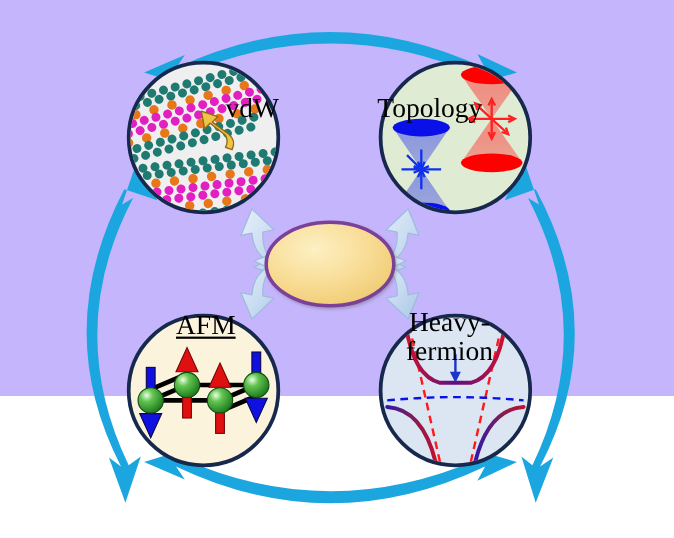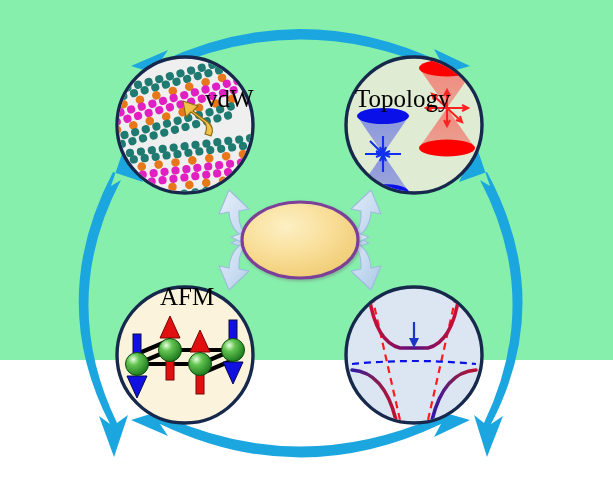--- a/index.html
+++ b/index.html
@@ -1,24 +1,24 @@
 <!DOCTYPE html>
 <html><head>
 <meta charset="utf-8">
 <style>
   html,body{margin:0;padding:0;background:#ffffff;}
   body{width:613px;height:489px;overflow:hidden;
        font-family:"Liberation Serif", serif;}
-  #stage{position:relative;width:613px;height:360px;background:#86efac;}
+  #stage{position:relative;width:613px;height:360px;background:#c4b5fd;}
   #stage svg.layer{position:absolute;left:0;top:0;width:613px;height:489px;}
   .lbl{position:absolute;font-family:"Liberation Serif",serif;color:#000;
        white-space:nowrap;line-height:1.02;}
   #vdw-label{left:205px;top:86px;font-size:25px;}
-  #topology-label{left:343px;top:86px;font-size:25px;margin-left:12px;}
-  #afm-label{left:160px;top:284px;font-size:25px;}
+  #topology-label{left:343px;top:86px;font-size:25px;}
+  #afm-label{left:160px;top:284px;font-size:25px;text-decoration:underline;}
   #hf-label{left:369px;top:281px;font-size:25px;text-align:center;}
   #center-label{left:250px;top:220px;font-size:30px;}
   #center-label sub{font-size:20px;}
 </style>
 </head>
 <body>
 
 <div id="stage">
 
   <svg class="layer" viewBox="0 0 613 489">
@@ -464,15 +464,19 @@
       <ellipse cx="300" cy="240" rx="58" ry="38" fill="url(#gCenter)" stroke="#7B3F98" stroke-width="3.2" filter="url(#softShadow)"></ellipse>
     </g>
   </svg>
 
   <div class="lbl" id="vdw-label">vdW</div>
 
   <div class="lbl" id="topology-label">Topology</div>
 
   <div class="lbl" id="afm-label">AFM</div>
 
+  <div class="lbl" id="hf-label">
+    <div>Heavy-</div>
+    <div>fermion</div>
+  </div>
 
 
 </div>
 
 </body></html>

